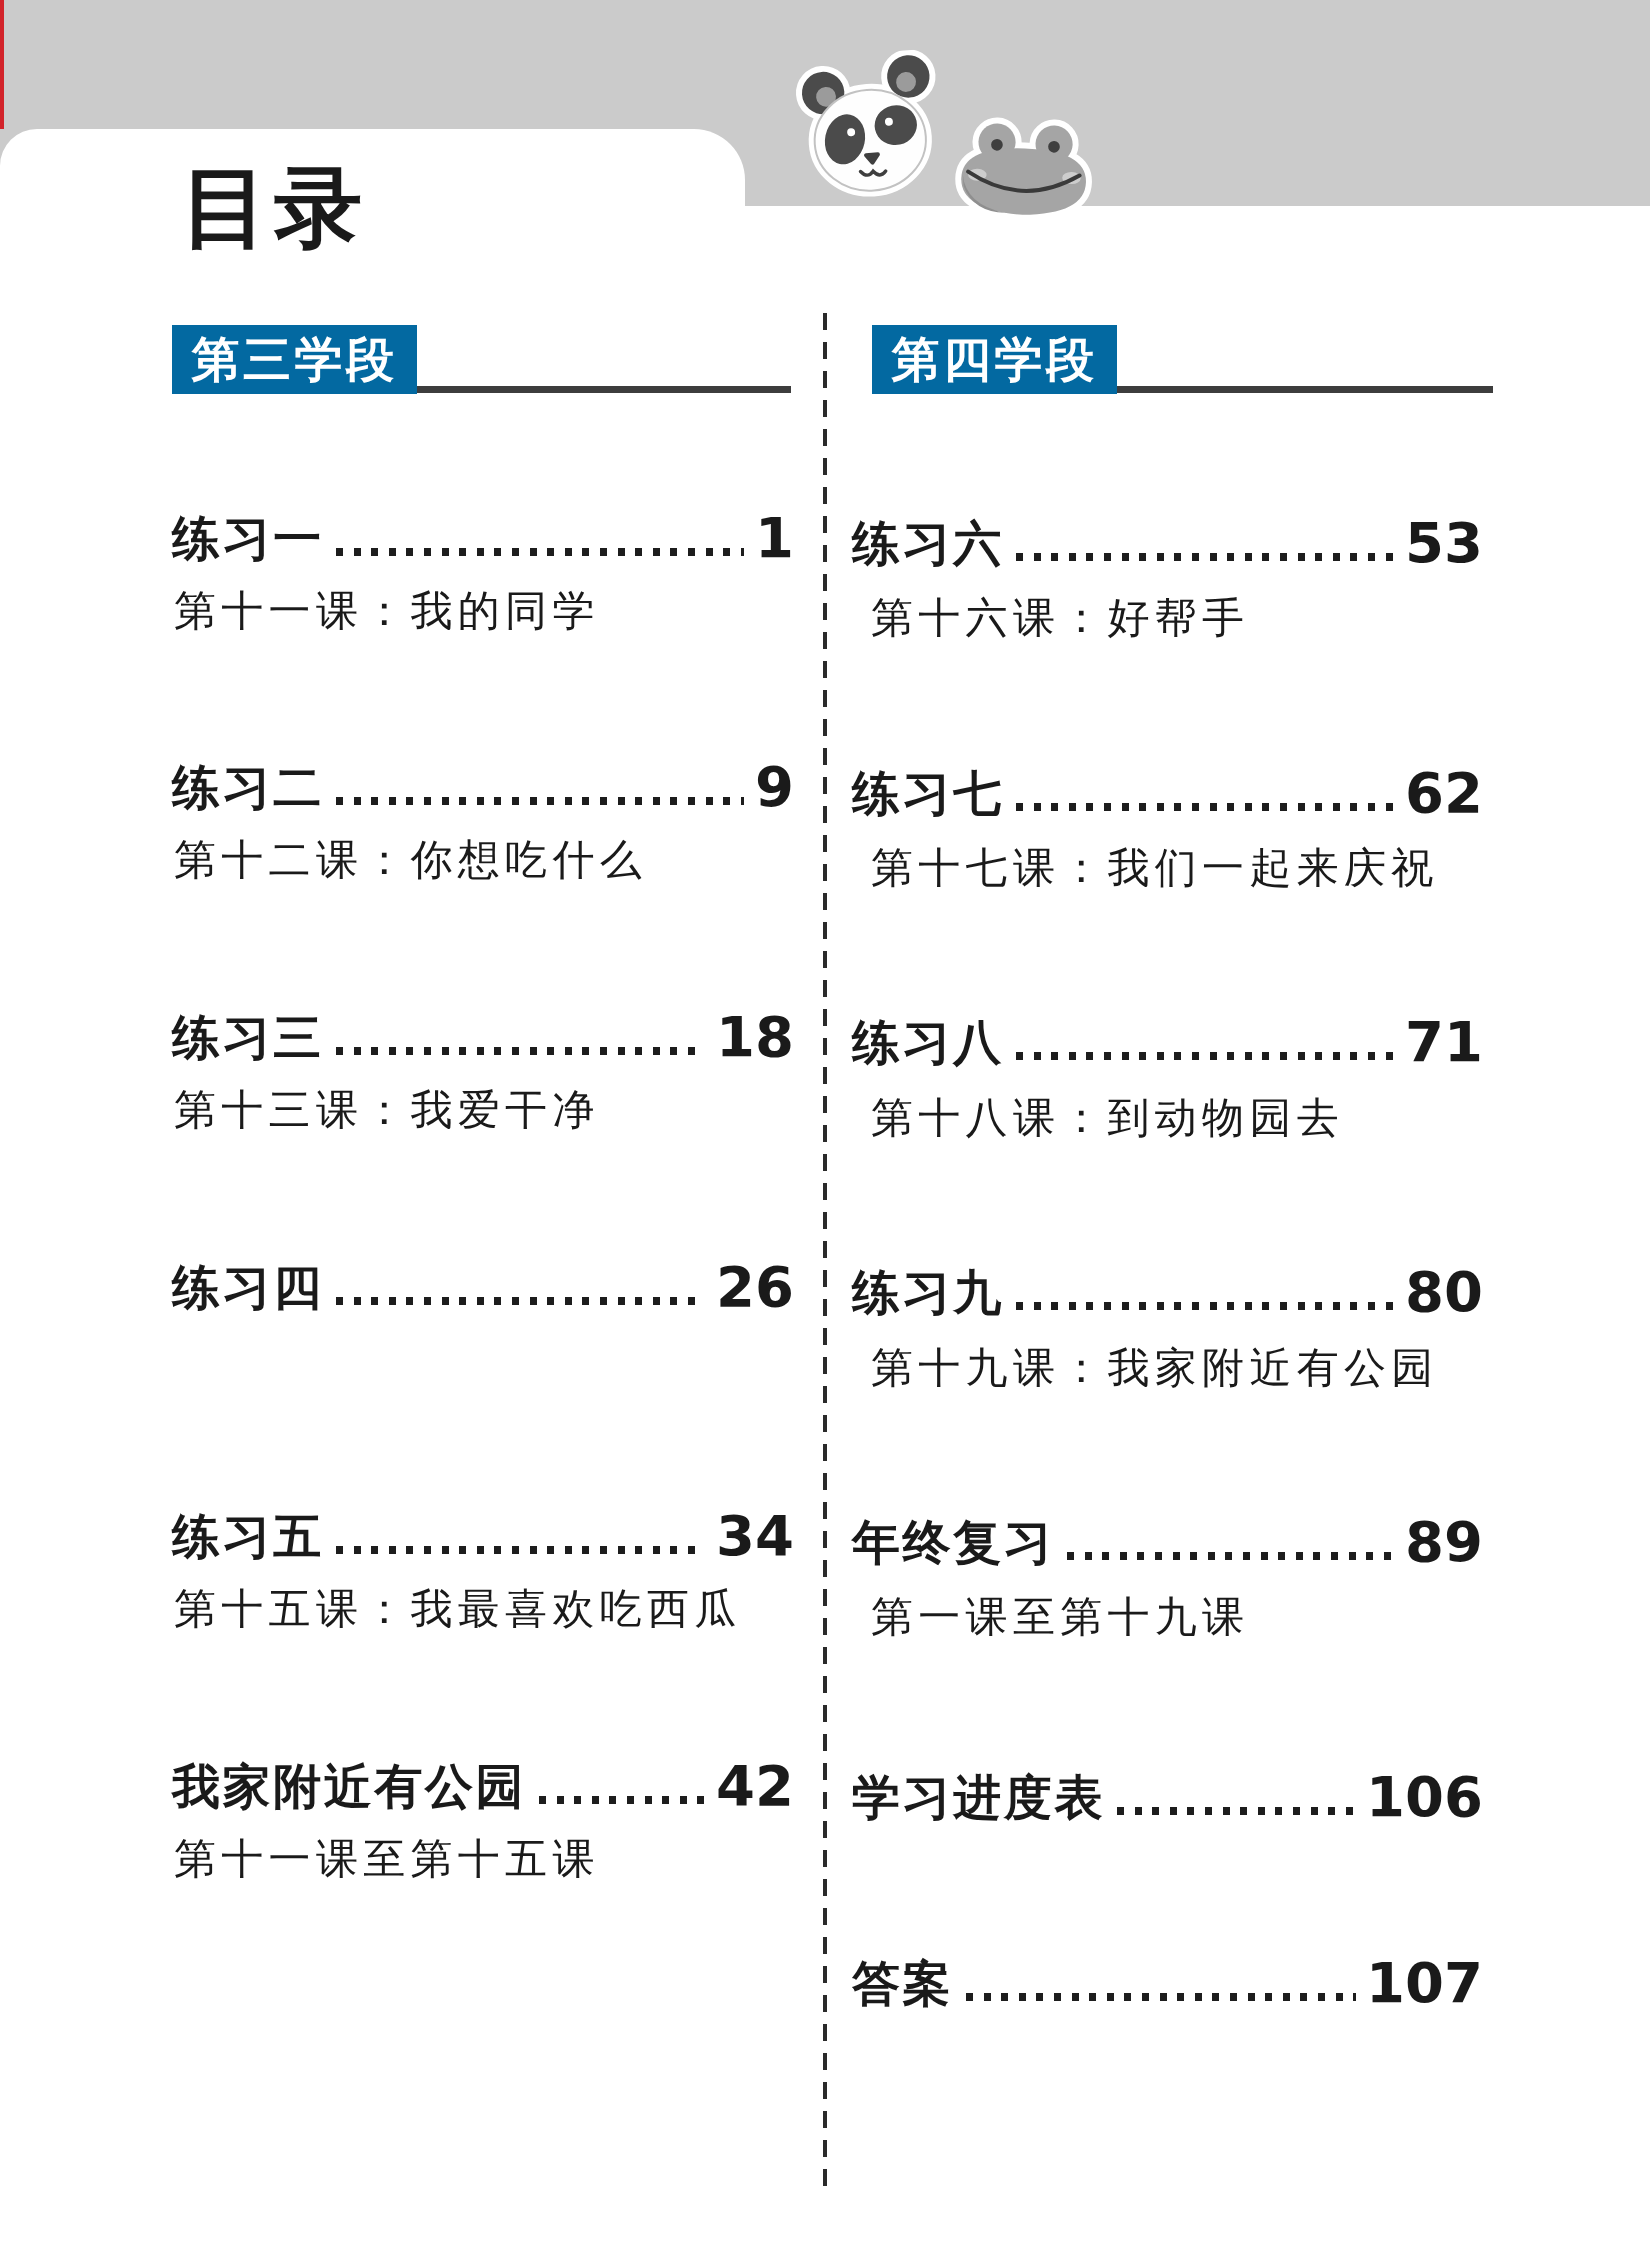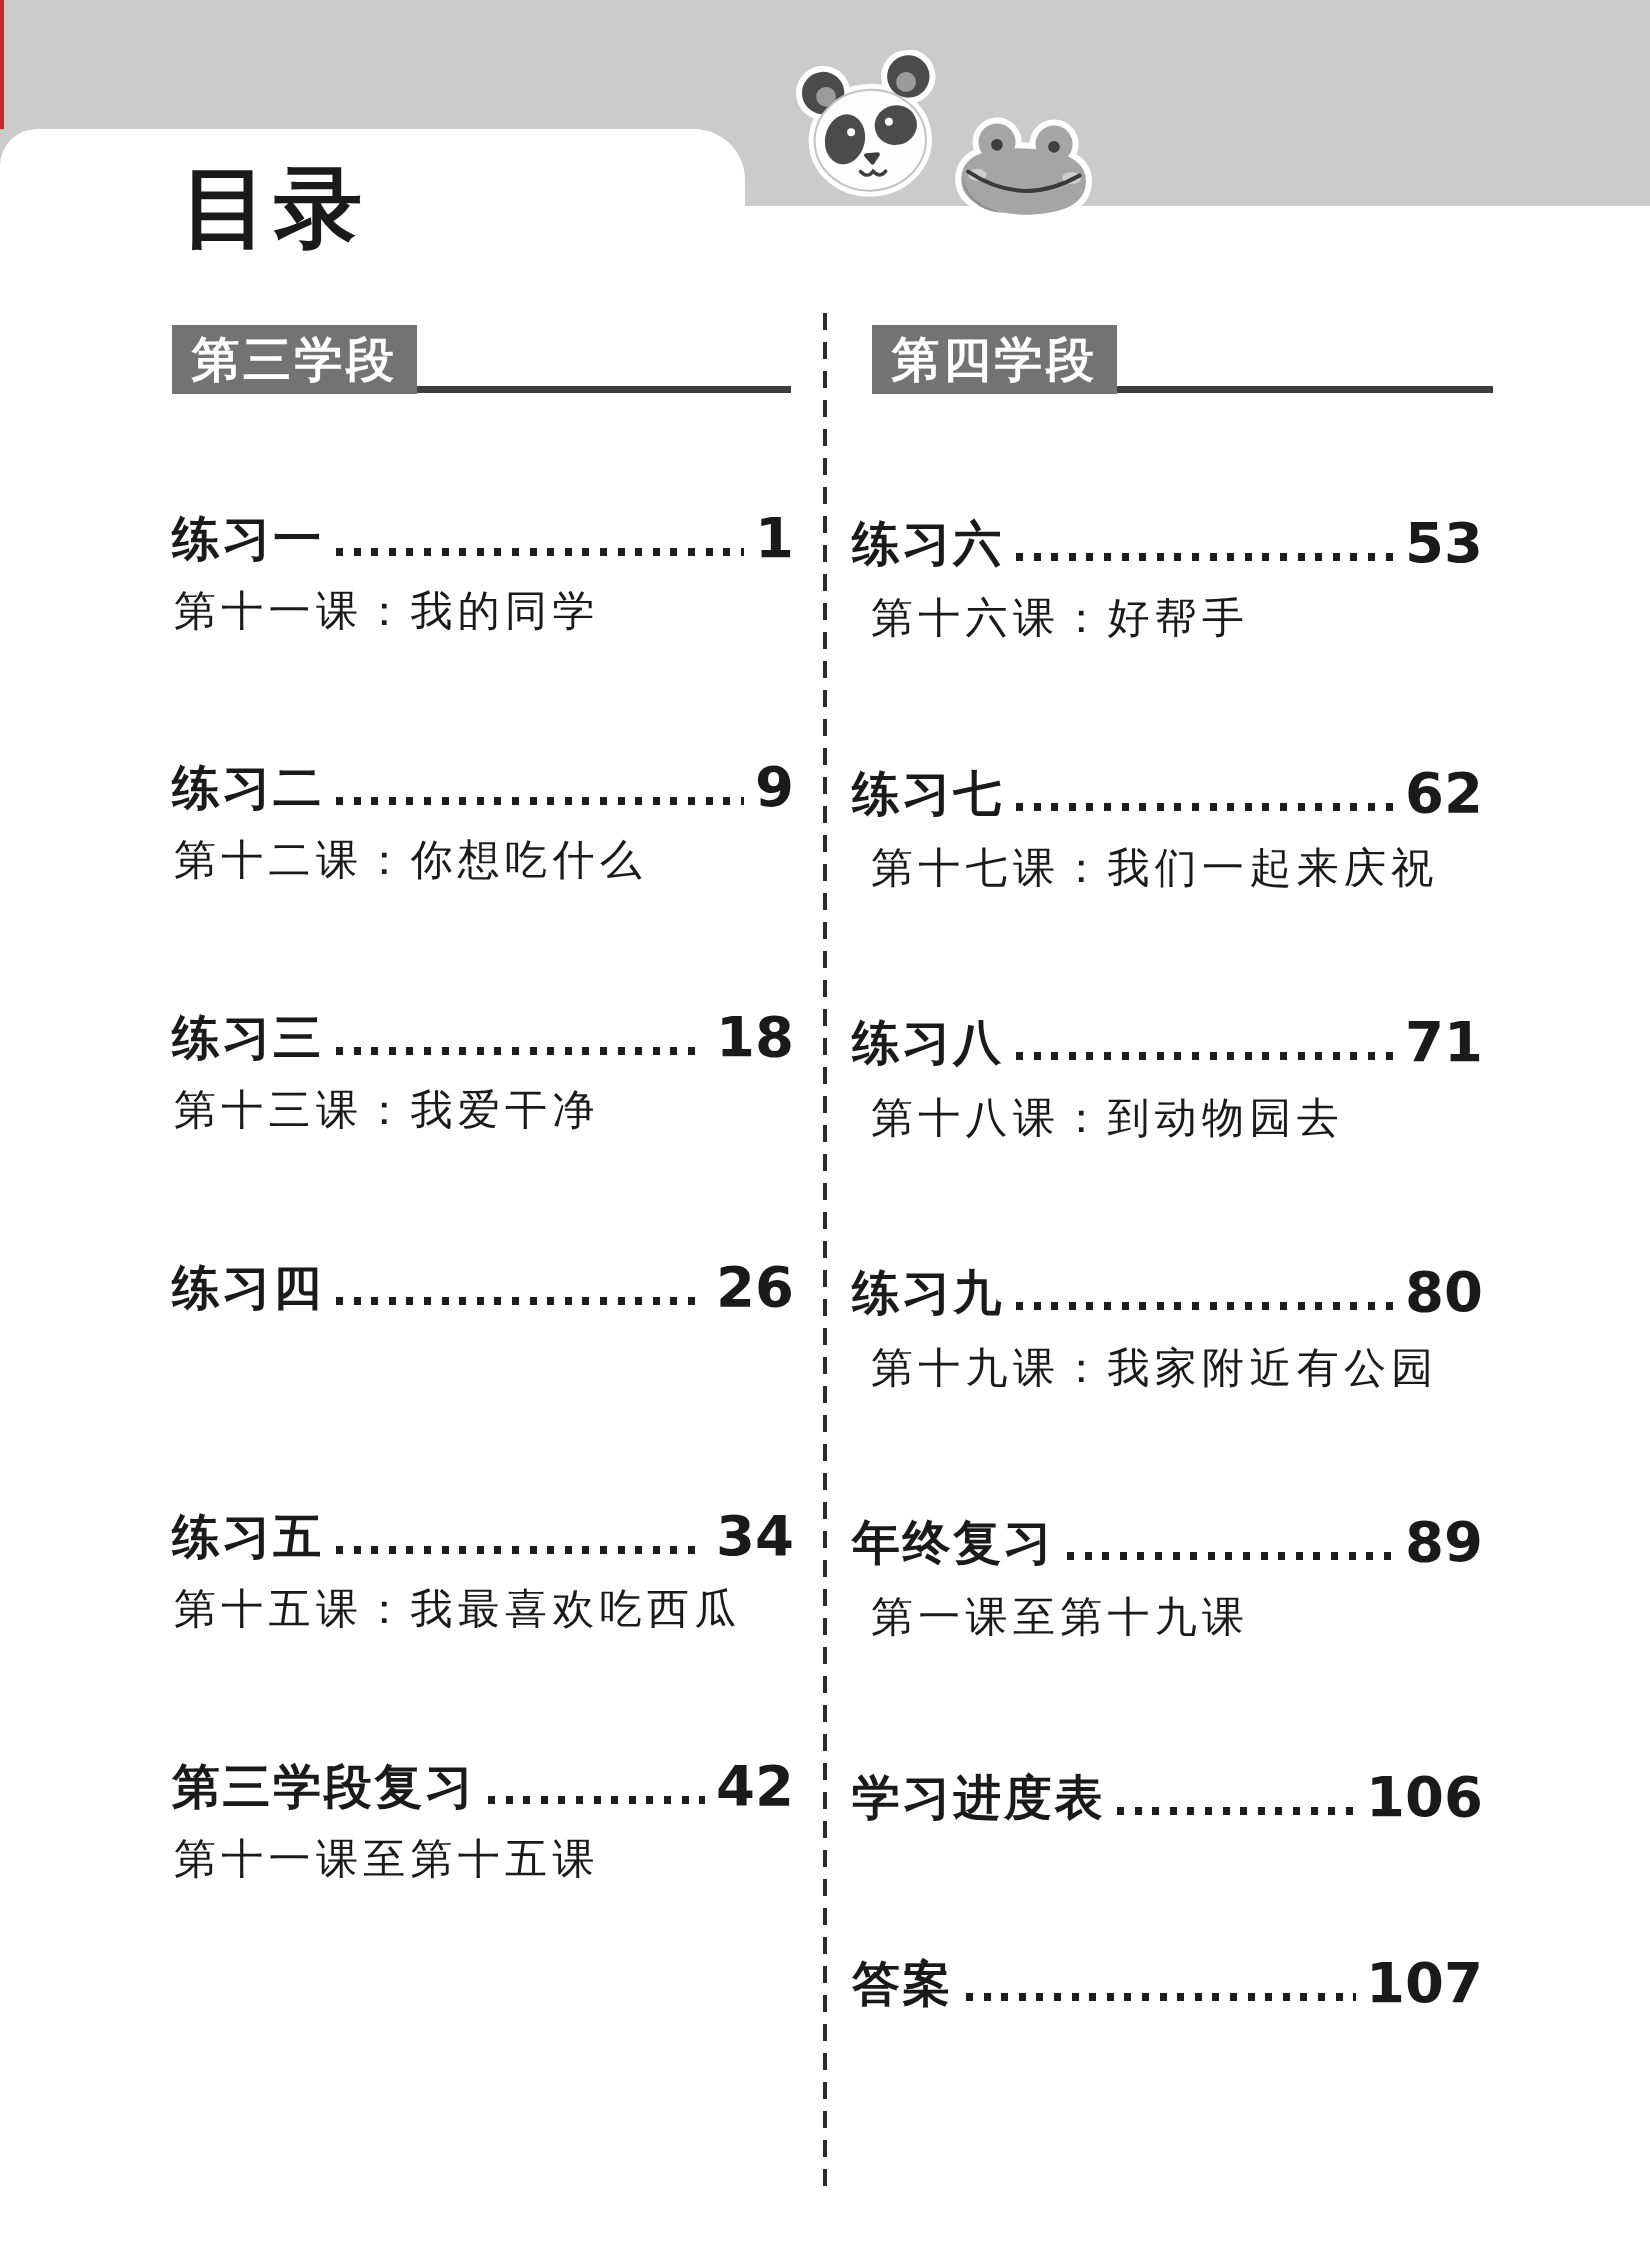--- a/index.html
+++ b/index.html
@@ -26,21 +26,21 @@
     position:absolute;left:181px;top:164px;
     font-size:88px;font-weight:700;letter-spacing:5.3px;line-height:1;
   }
 
   
   .sticker{position:absolute;}
 
   
   .section-box{
     position:absolute;top:325px;width:245px;height:69px;
-    background:#737373;color:#ffffff;
+    background:#0369a1;color:#ffffff;
     display:flex;align-items:center;justify-content:center;
     font-size:48px;font-weight:bold;letter-spacing:3.5px;text-align:center;
   }
   .section-box.left{left:172px;}
   .section-box.right{left:872px;}
   .section-underline{position:absolute;top:386px;height:7px;background:#3d3d3d;}
   .section-underline.left{left:417px;width:374px;}
   .section-underline.right{left:1117px;width:376px;}
 
   
@@ -158,21 +158,21 @@
   </div>
 
   <div class="row leftcol" style="top:1481px">
     <span class="etitle">练习五</span>
     <span class="leader"></span>
     <span class="pnum">34</span>
   </div>
   <div class="sub leftcol" style="top:1586px">第十五课：我最喜欢吃西瓜</div>
 
   <div class="row leftcol" style="top:1731px">
-    <span class="etitle">第三学段复习</span>
+    <span class="etitle">我家附近有公园</span>
     <span class="leader"></span>
     <span class="pnum">42</span>
   </div>
   <div class="sub leftcol" style="top:1836px">第十一课至第十五课</div>
 
   <div class="row rightcol" style="top:488px">
     <span class="etitle">练习六</span>
     <span class="leader"></span>
     <span class="pnum">53</span>
   </div>

